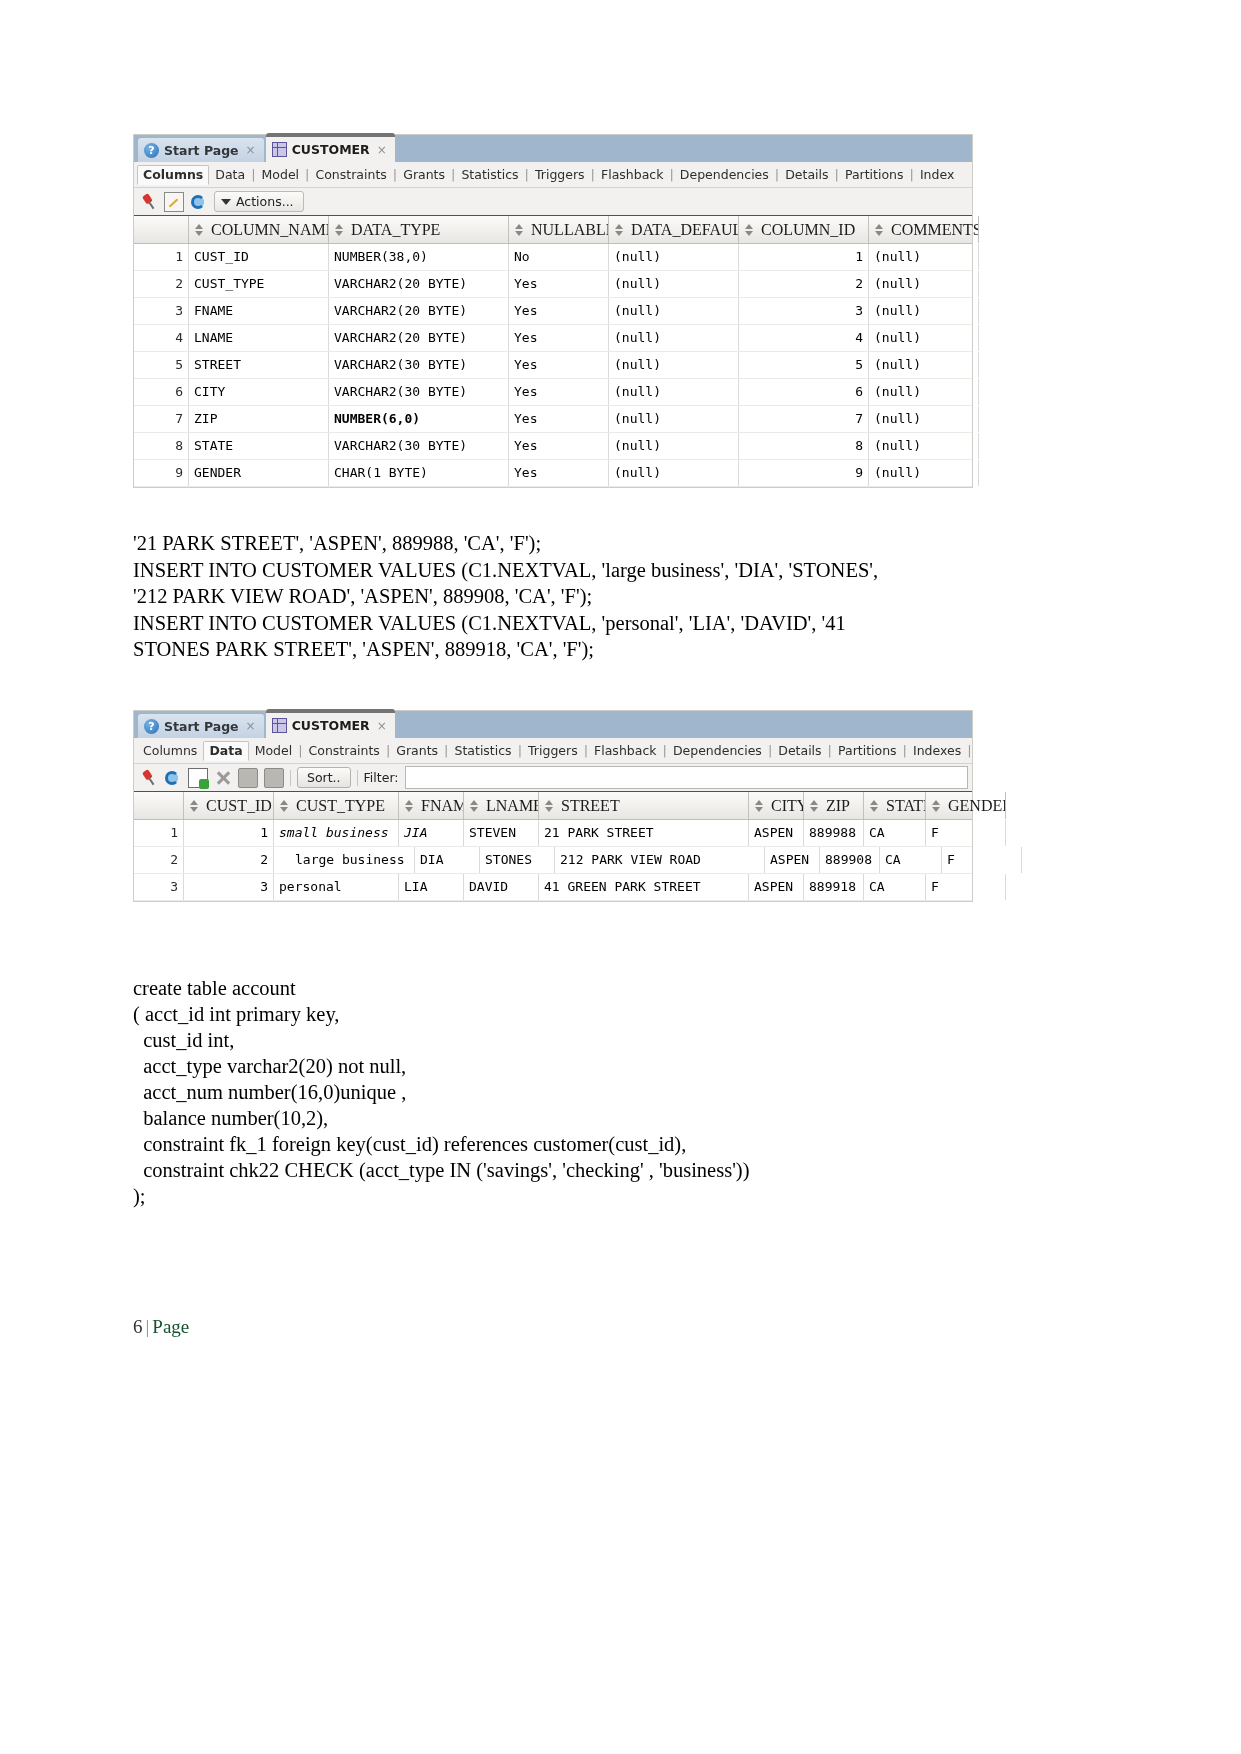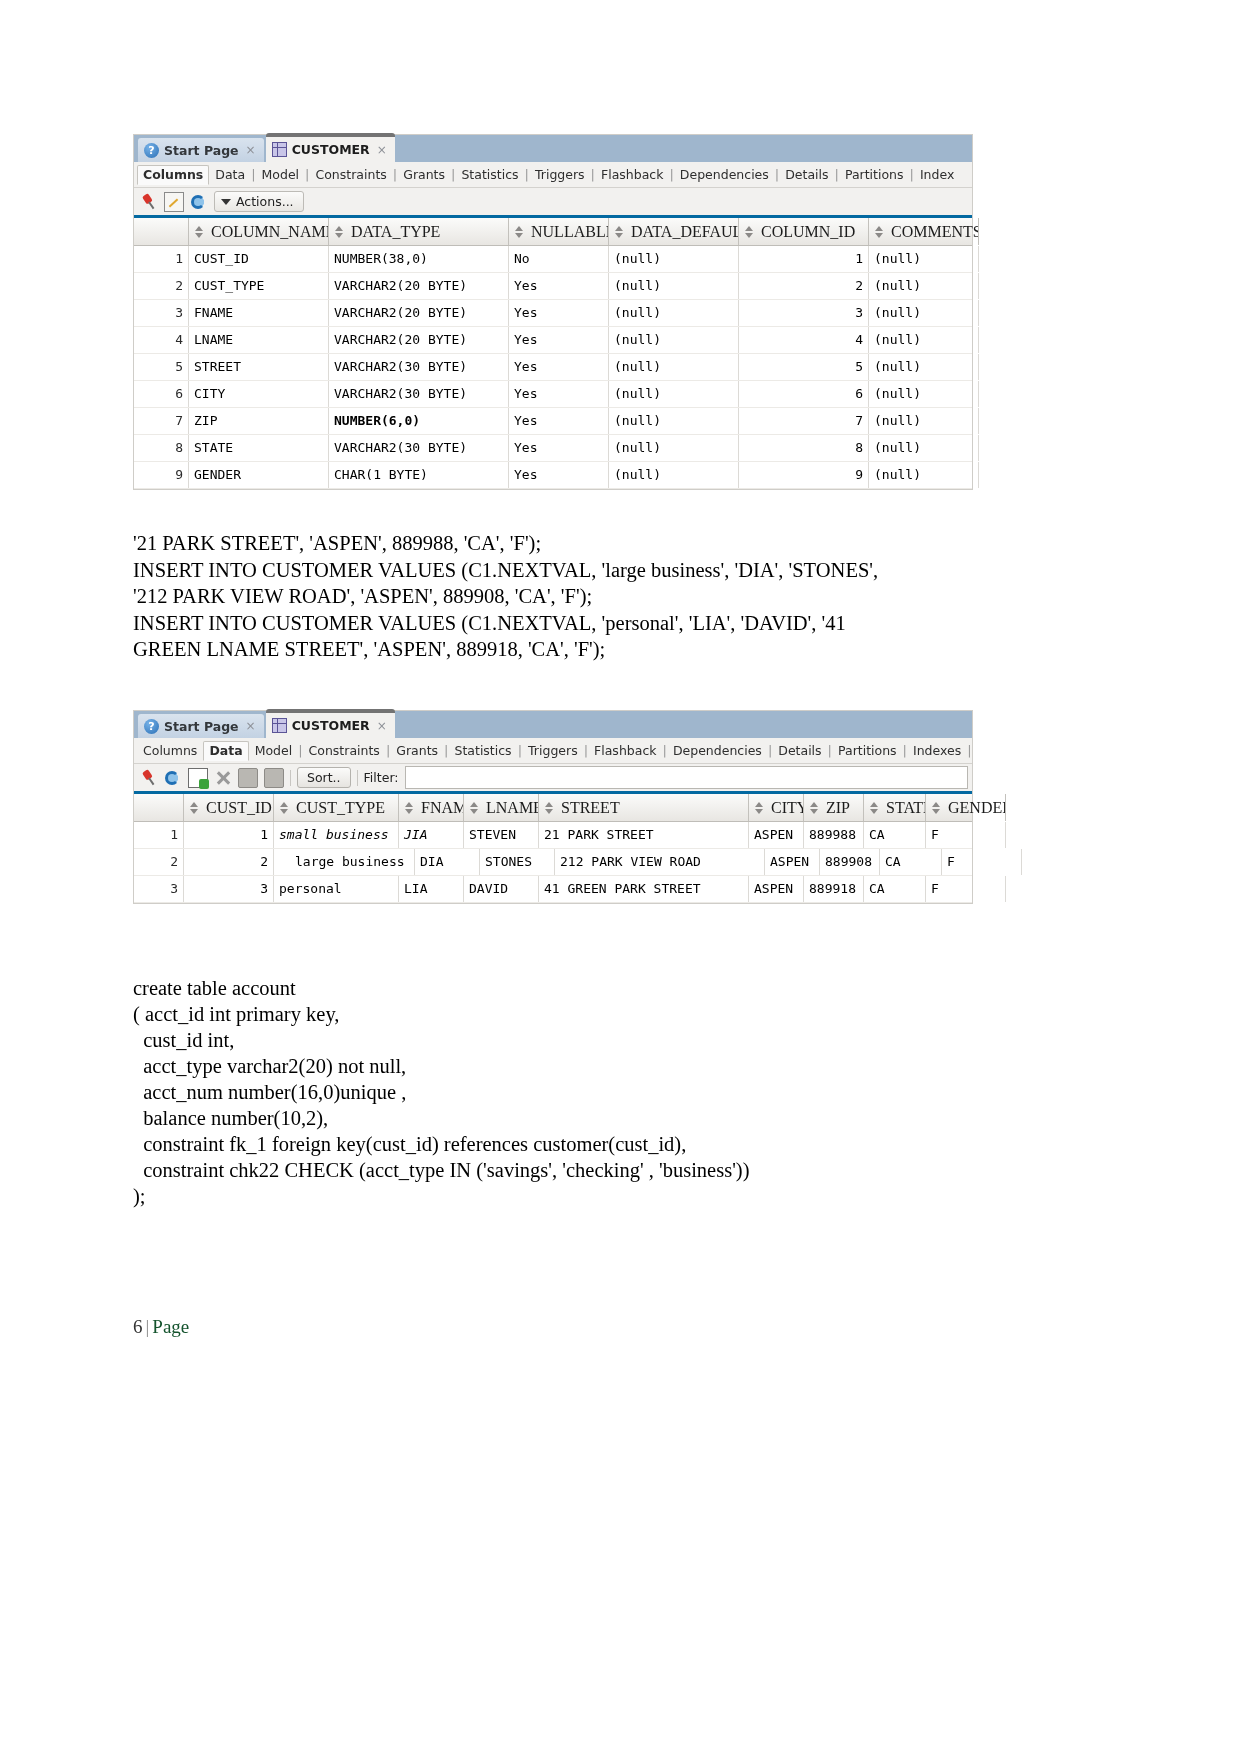--- a/index.html
+++ b/index.html
@@ -137,21 +137,21 @@
     font-family: "DejaVu Sans", sans-serif;
     font-size: 13px;
   }
 
   
   .dtoolbar {
     display: flex;
     align-items: center;
     height: 27px;
     background: #f2f1ef;
-    border-bottom: 3px solid #0369a1;
+    border-bottom: 1px solid #0369a1;
     padding-left: 6px;
     gap: 6px;
   }
   .tbtn { width: 18px; height: 18px; position: relative; flex: none; }
 
   .ic-pin {
     transform: rotate(-35deg);
   }
   .ic-pin::before {
     content:""; position:absolute; left:6px; top:1px; width:7px; height:9px;
@@ -461,21 +461,21 @@
           </div>
         </div>
       </div>
   </div>
 
   <div class="doctext block1" id="inserts">
       <div>'21 PARK STREET', 'ASPEN', 889988, 'CA', 'F');</div>
       <div>INSERT INTO CUSTOMER VALUES (C1.NEXTVAL, 'large business', 'DIA', 'STONES',</div>
       <div>'212 PARK VIEW ROAD', 'ASPEN', 889908, 'CA', 'F');</div>
       <div>INSERT INTO CUSTOMER VALUES (C1.NEXTVAL, 'personal', 'LIA', 'DAVID', '41</div>
-      <div>GREEN LNAME STREET', 'ASPEN', 889918, 'CA', 'F');</div>
+      <div>STONES PARK STREET', 'ASPEN', 889918, 'CA', 'F');</div>
     </div>
 
   <div class="sqldev panel2">
 
     <div class="tabstrip">
       <div class="dtab inactive">
         <span class="tab-ico ico-question">?</span>
         <span>Start Page</span>
         <span class="tab-x">×</span>
       </div>

